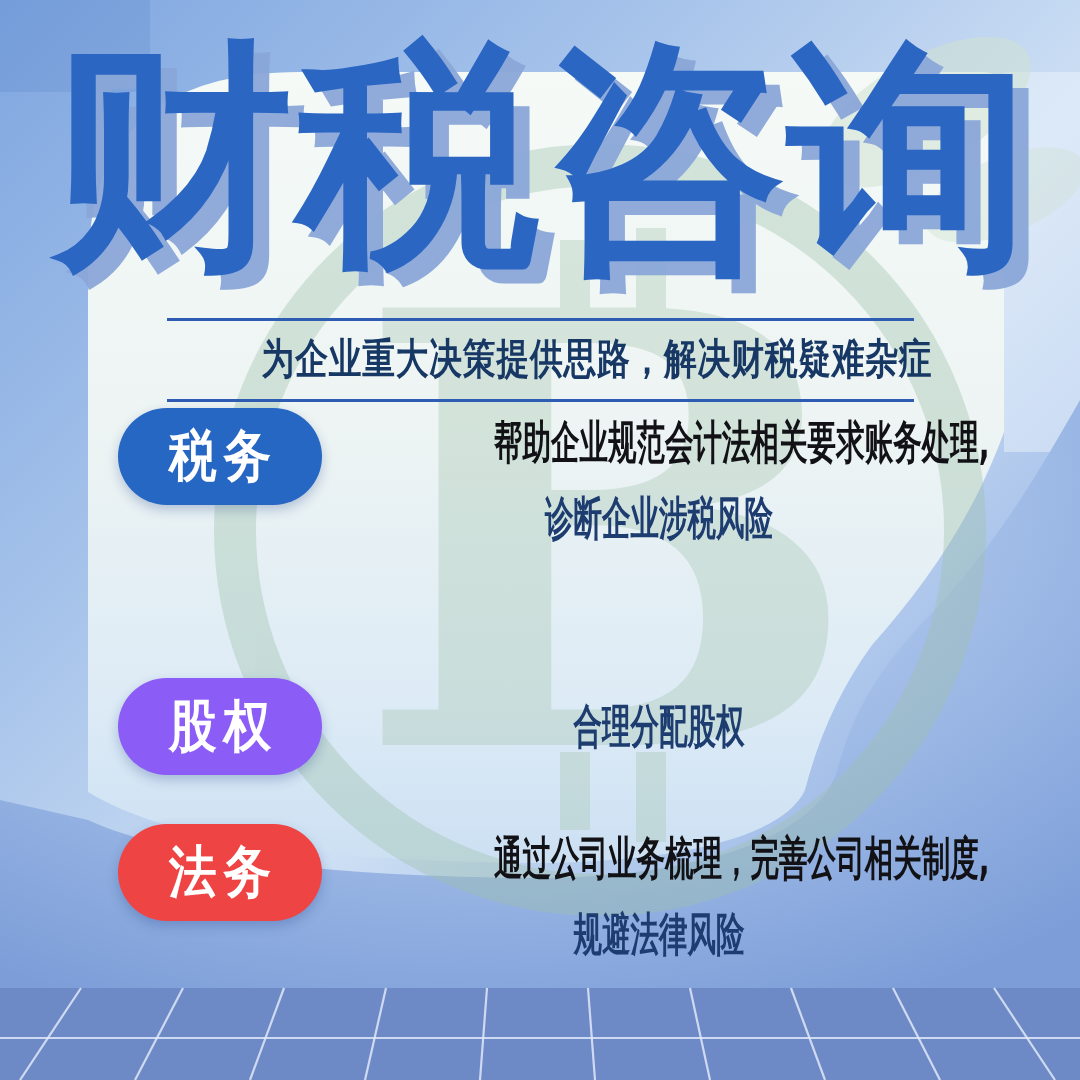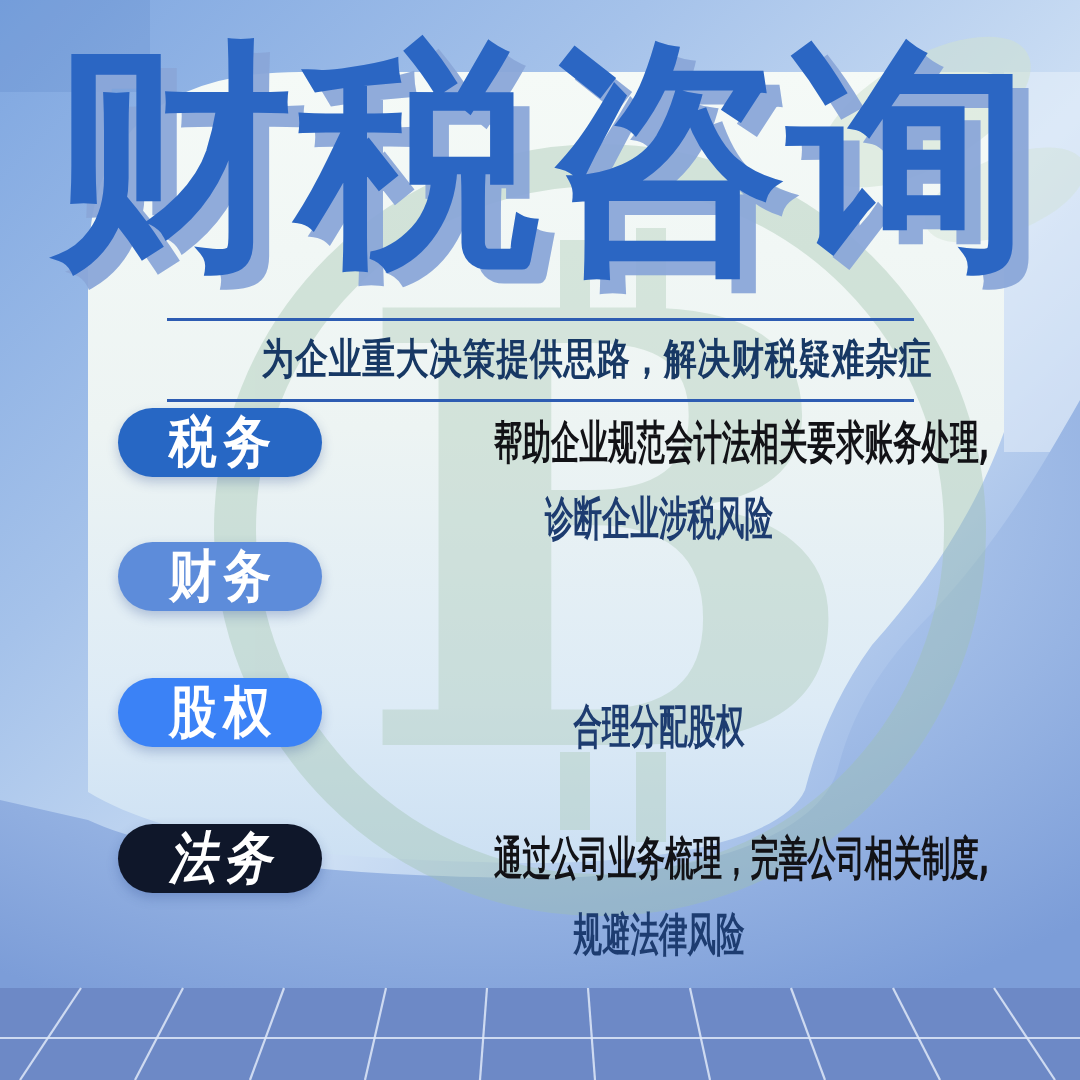--- a/index.html
+++ b/index.html
@@ -22,21 +22,21 @@
     border-top:3px solid #2d5cb2;border-bottom:3px solid #2d5cb2;
     padding:10px 0 12px 0;text-align:center;
   }
   .subtitle-box .st{
     display:inline-block;transform:scaleX(.78);transform-origin:center;
     font-size:42px;font-weight:900;color:#173864;white-space:nowrap;letter-spacing:1px;
   }
   
   .row{position:absolute;left:118px;width:844px;height:120px;}
   .badge{
-    position:absolute;left:0;top:0;width:204px;height:69px;border-radius:60px;
+    position:absolute;left:0;top:0;width:204px;height:97px;border-radius:60px;
     display:flex;align-items:center;justify-content:center;
     box-shadow:0 5px 12px rgba(35,70,140,.28);
   }
   .badge .bt{
     display:inline-block;transform:scaleX(.85);transform-origin:center;
     font-size:56px;font-weight:900;color:#ffffff;letter-spacing:8px;padding-left:8px;
     white-space:nowrap;
   }
   .texts{
     position:absolute;left:224px;top:4px;width:634px;text-align:center;
@@ -143,38 +143,35 @@
     <div class="badge" style="background: rgb(39, 103, 196);">
       <span class="bt">税务</span>
     </div>
     <div class="texts">
       <div class="l1"><span>帮助企业规范会计法相关要求账务处理,</span></div>
       <div class="l2"><span>诊断企业涉税风险</span></div>
     </div>
   </div>
 
   <div class="row r2">
-    <div class="badge" style="background: rgb(93, 140, 218);">
-      <span class="bt">财务</span>
-    </div>
     <div class="texts">
     </div>
   </div>
 
   <div class="row r3">
-    <div class="badge" style="background: #3b82f6;">
+    <div class="badge" style="background: #8b5cf6;">
       <span class="bt">股权</span>
     </div>
     <div class="texts">
       <div class="l2"><span>合理分配股权</span></div>
     </div>
   </div>
 
   <div class="row r4">
-    <div class="badge" style="background: #0f172a; font-style: italic;">
+    <div class="badge" style="background: #ef4444;">
       <span class="bt">法务</span>
     </div>
     <div class="texts">
       <div class="l1"><span>通过公司业务梳理，完善公司相关制度,</span></div>
       <div class="l2"><span>规避法律风险</span></div>
     </div>
   </div>
 
 </div>
 

